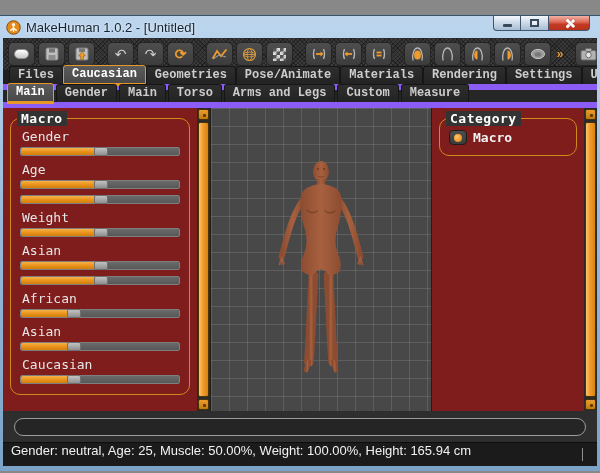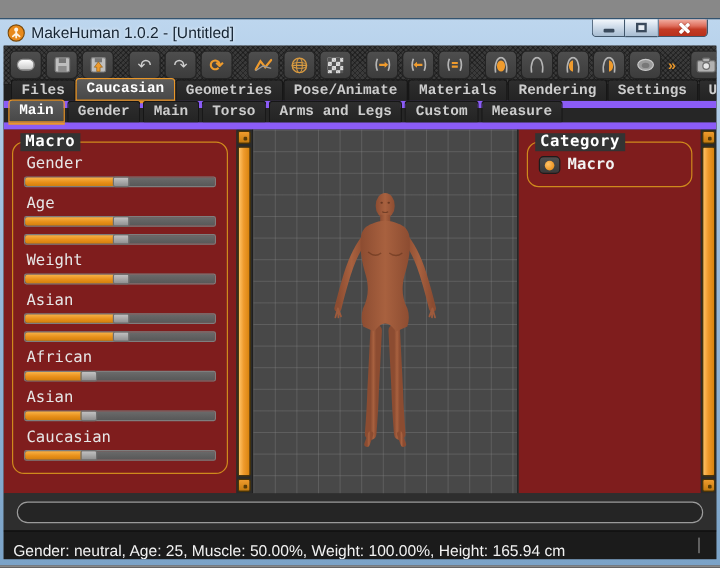--- a/index.html
+++ b/index.html
@@ -91,21 +91,21 @@
   
   .radio-row{ display:flex; align-items:center; gap:6px; padding:1px 0 6px; }
   .radio-btn{ width:18px; height:15px; border-radius:4px; background:linear-gradient(#4e4e4e,#3a3a3a);
     border:1px solid #1c1c1c; display:flex; align-items:center; justify-content:center; }
   .radio-dot{ width:8px; height:8px; border-radius:50%; background:radial-gradient(circle at 35% 35%, #ffc468, #ef9b2d 60%, #c97d10); }
   .radio-label{ font:bold 13px "DejaVu Sans Mono", monospace; color:#f2f2f2; }
   
   .progress-row{ flex:0 0 auto; height:31px; padding:7px 11px 6px; background:#2e2e2e; }
   .progress-bar{ height:18px; border:1px solid #9b9b9b; border-radius:9px; background:#252525; }
   .statusbar{ flex:0 0 auto; height:24px; background:#1b1b1b; border-top:1px solid #0e0e0e;
-    display:flex; align-items:flex-end; padding:0 8px; position:relative; }
+    display:flex; align-items:flex-start; padding:0 8px; position:relative; }
   .status-text{ font-size:13px; color:#f2f2f2; white-space:nowrap; }
   .status-grip{ position:absolute; right:14px; top:5px; width:1px; height:13px; background:#8f8f8f; }
   svg{ display:block; }
 </style>
 </head>
 <body>
 
 <div class="window">
 
   <div class="titlebar">

